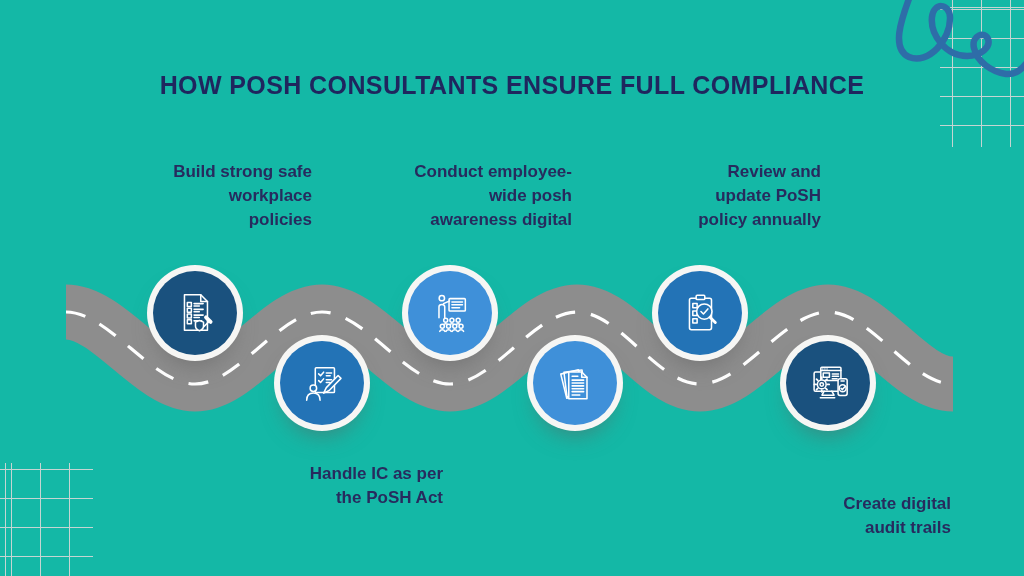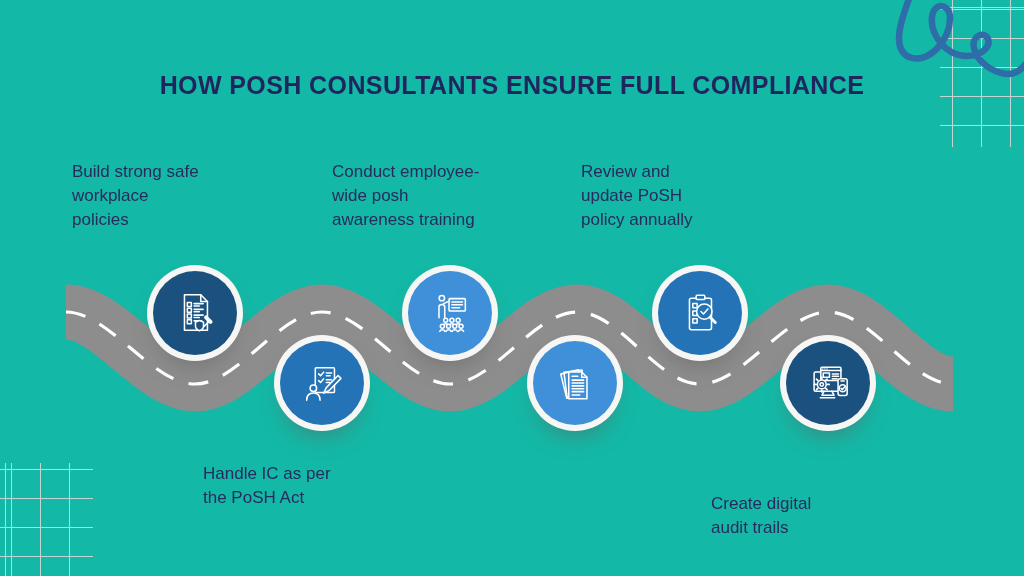--- a/index.html
+++ b/index.html
@@ -18,22 +18,22 @@
 
   .squiggle{position:absolute;right:0;top:0;width:140px;height:100px;}
 
   .road-svg{position:absolute;left:0;top:0;width:1024px;height:576px;}
 
   .step-circle{position:absolute;width:84px;height:84px;border-radius:50%;
                display:flex;align-items:center;justify-content:center;
                box-shadow:0 0 0 6px #f6f6f4, 0 14px 22px -4px rgba(95,95,95,.55);}
   .step-circle svg{display:block;}
 
-  .step-label{position:absolute;transform:translateX(-50%);text-align:left;
-              white-space:pre-line;font-weight:400;font-size:17px;line-height:24px;
+  .step-label{position:absolute;transform:translateX(-50%);text-align:right;
+              white-space:pre-line;font-weight:700;font-size:17px;line-height:24px;
               color:#272b5e;width:240px;}
 
   .c1{left:153px;top:271px;} .c2{left:280px;top:341px;} .c3{left:408px;top:271px;}
   .c4{left:533px;top:341px;} .c5{left:658px;top:271px;} .c6{left:786px;top:341px;}
 
   .l1{left:192px;top:160px;} .l3{left:452px;top:160px;} .l5{left:701px;top:160px;}
   .l2{left:323px;top:462px;} .l4{left:572px;top:450px;} .l6{left:831px;top:464px;margin-top:28px;}
 </style>
 </head>
 <body>
@@ -149,20 +149,20 @@
     </svg>
   </div>
 
   <div class="step-label l1">Build strong safe
 workplace
 policies</div>
   <div class="step-label l2">Handle IC as per
 the PoSH Act</div>
   <div class="step-label l3">Conduct employee-
 wide posh
-awareness training</div>
+awareness digital</div>
   <div class="step-label l5">Review and
 update PoSH
 policy annually</div>
   <div class="step-label l6">Create digital
 audit trails</div>
 
 </div>
 
 </body></html>

